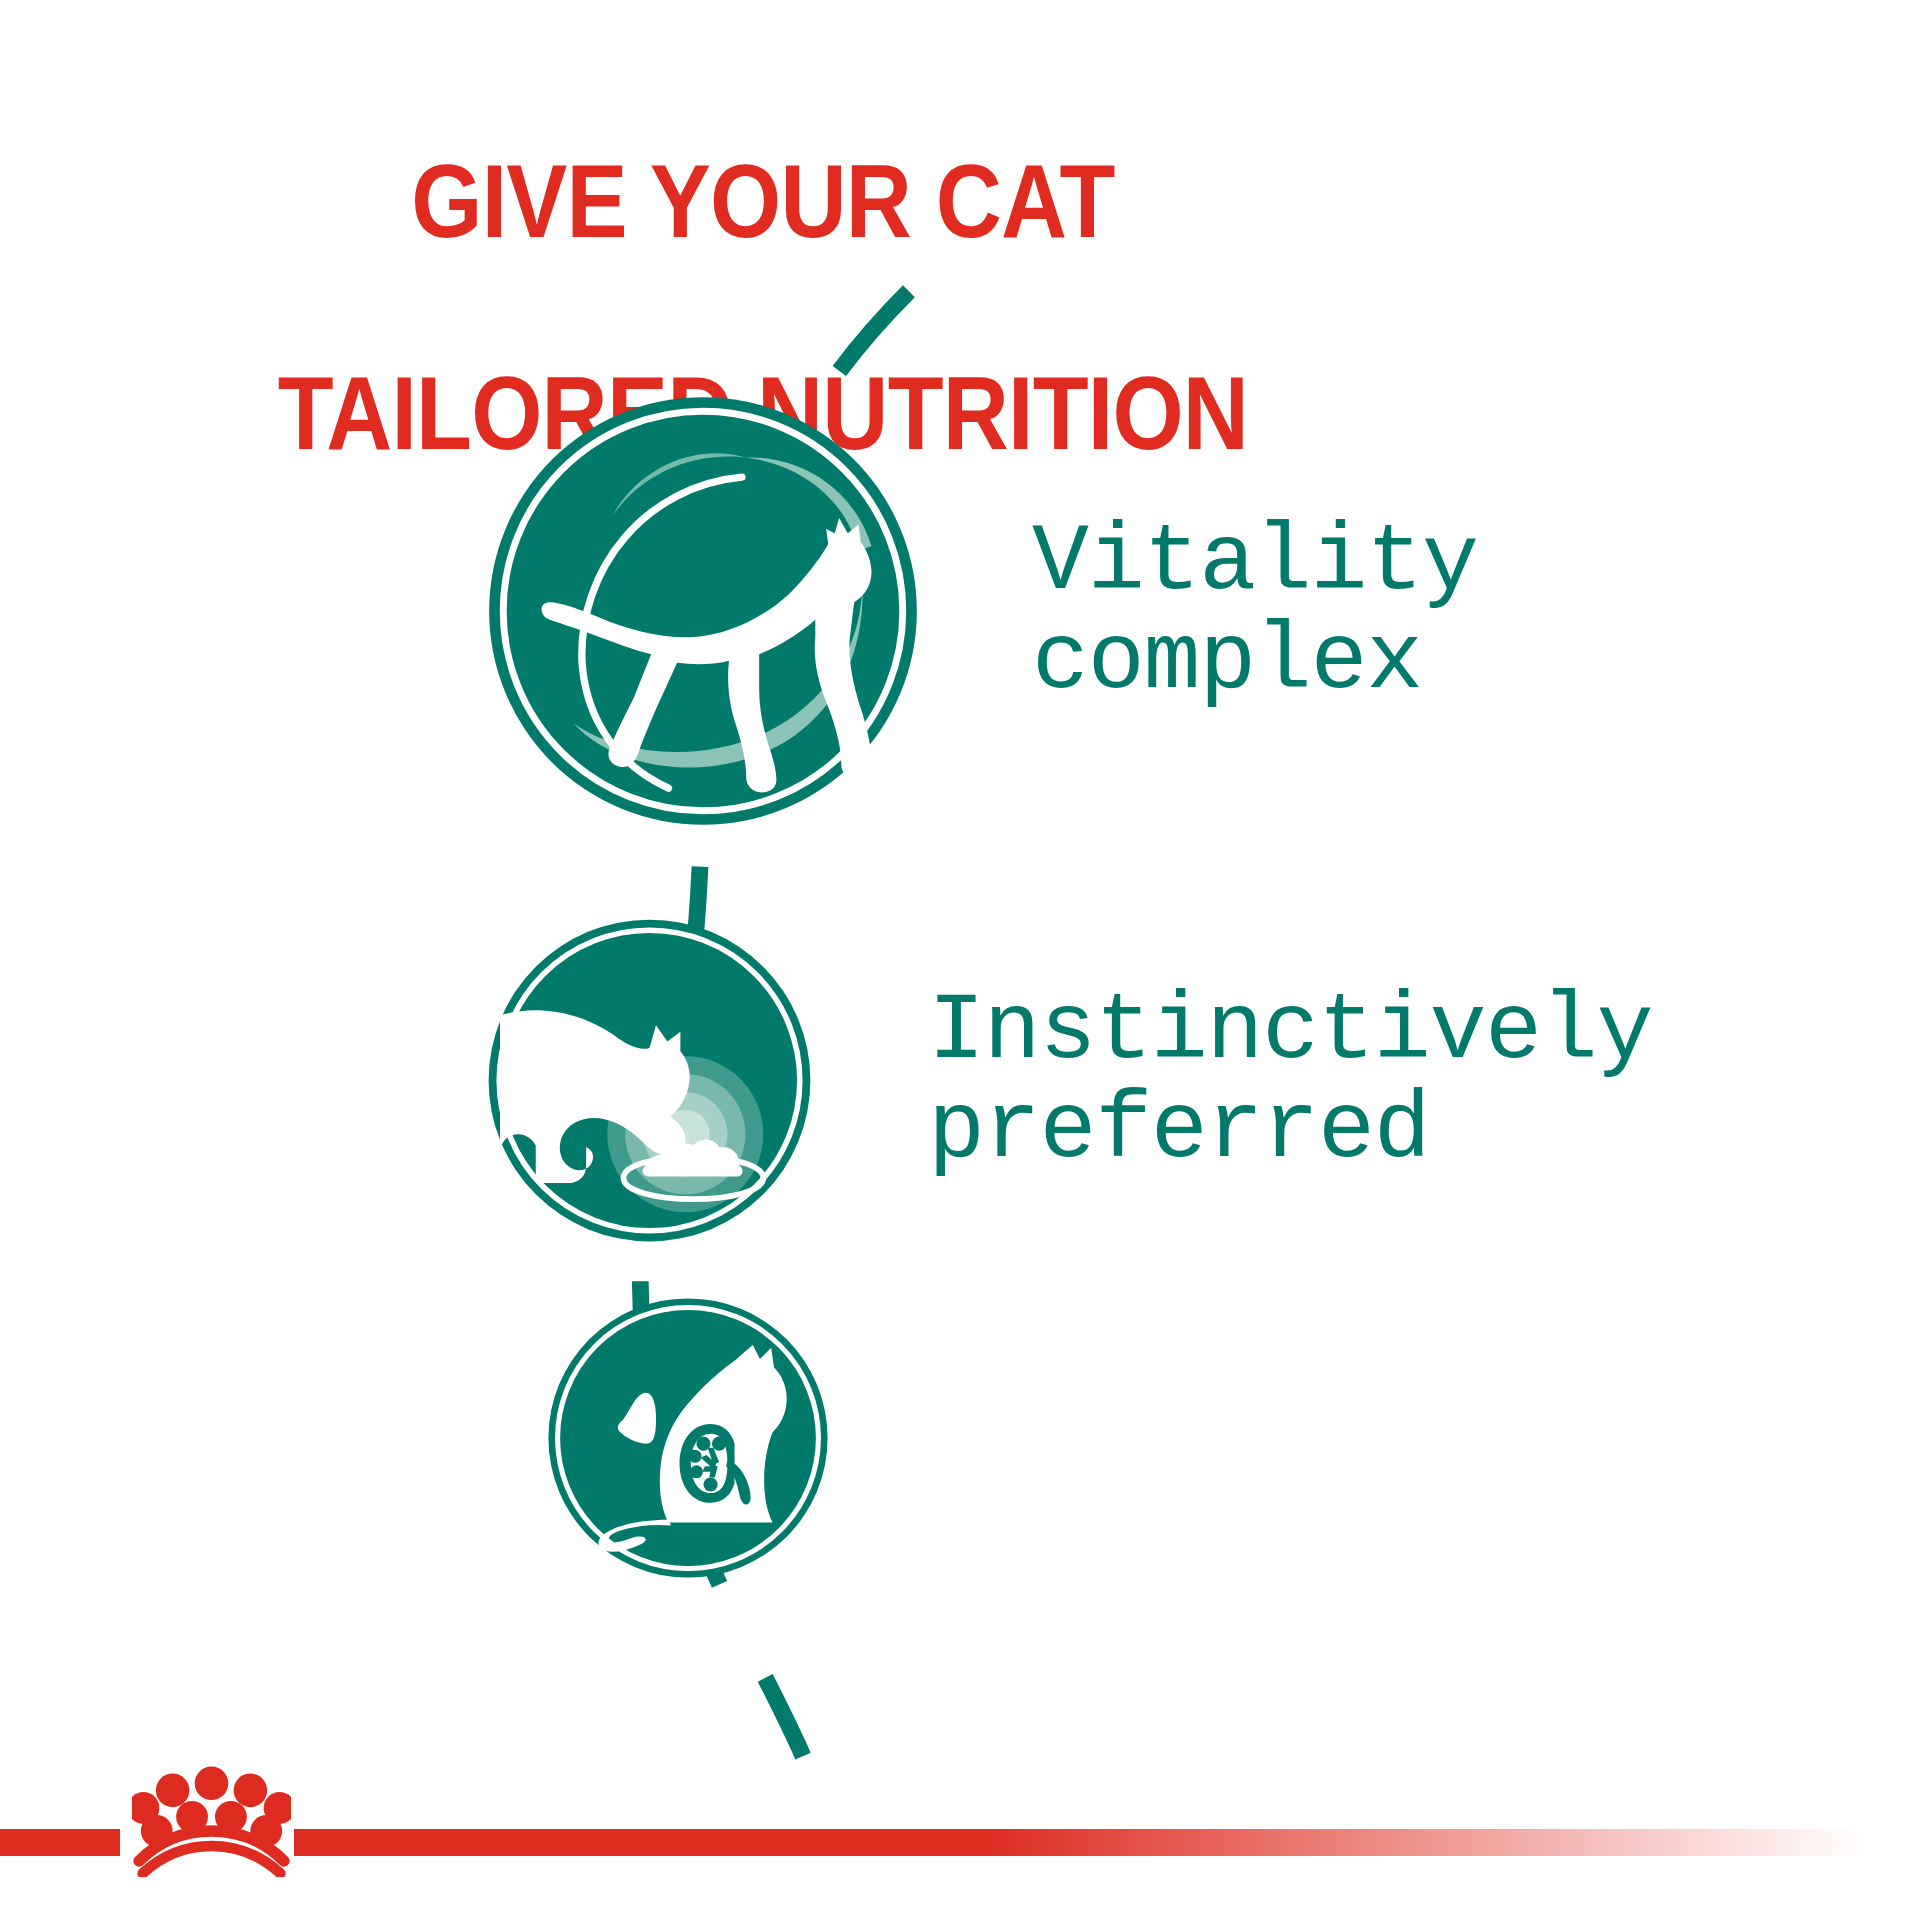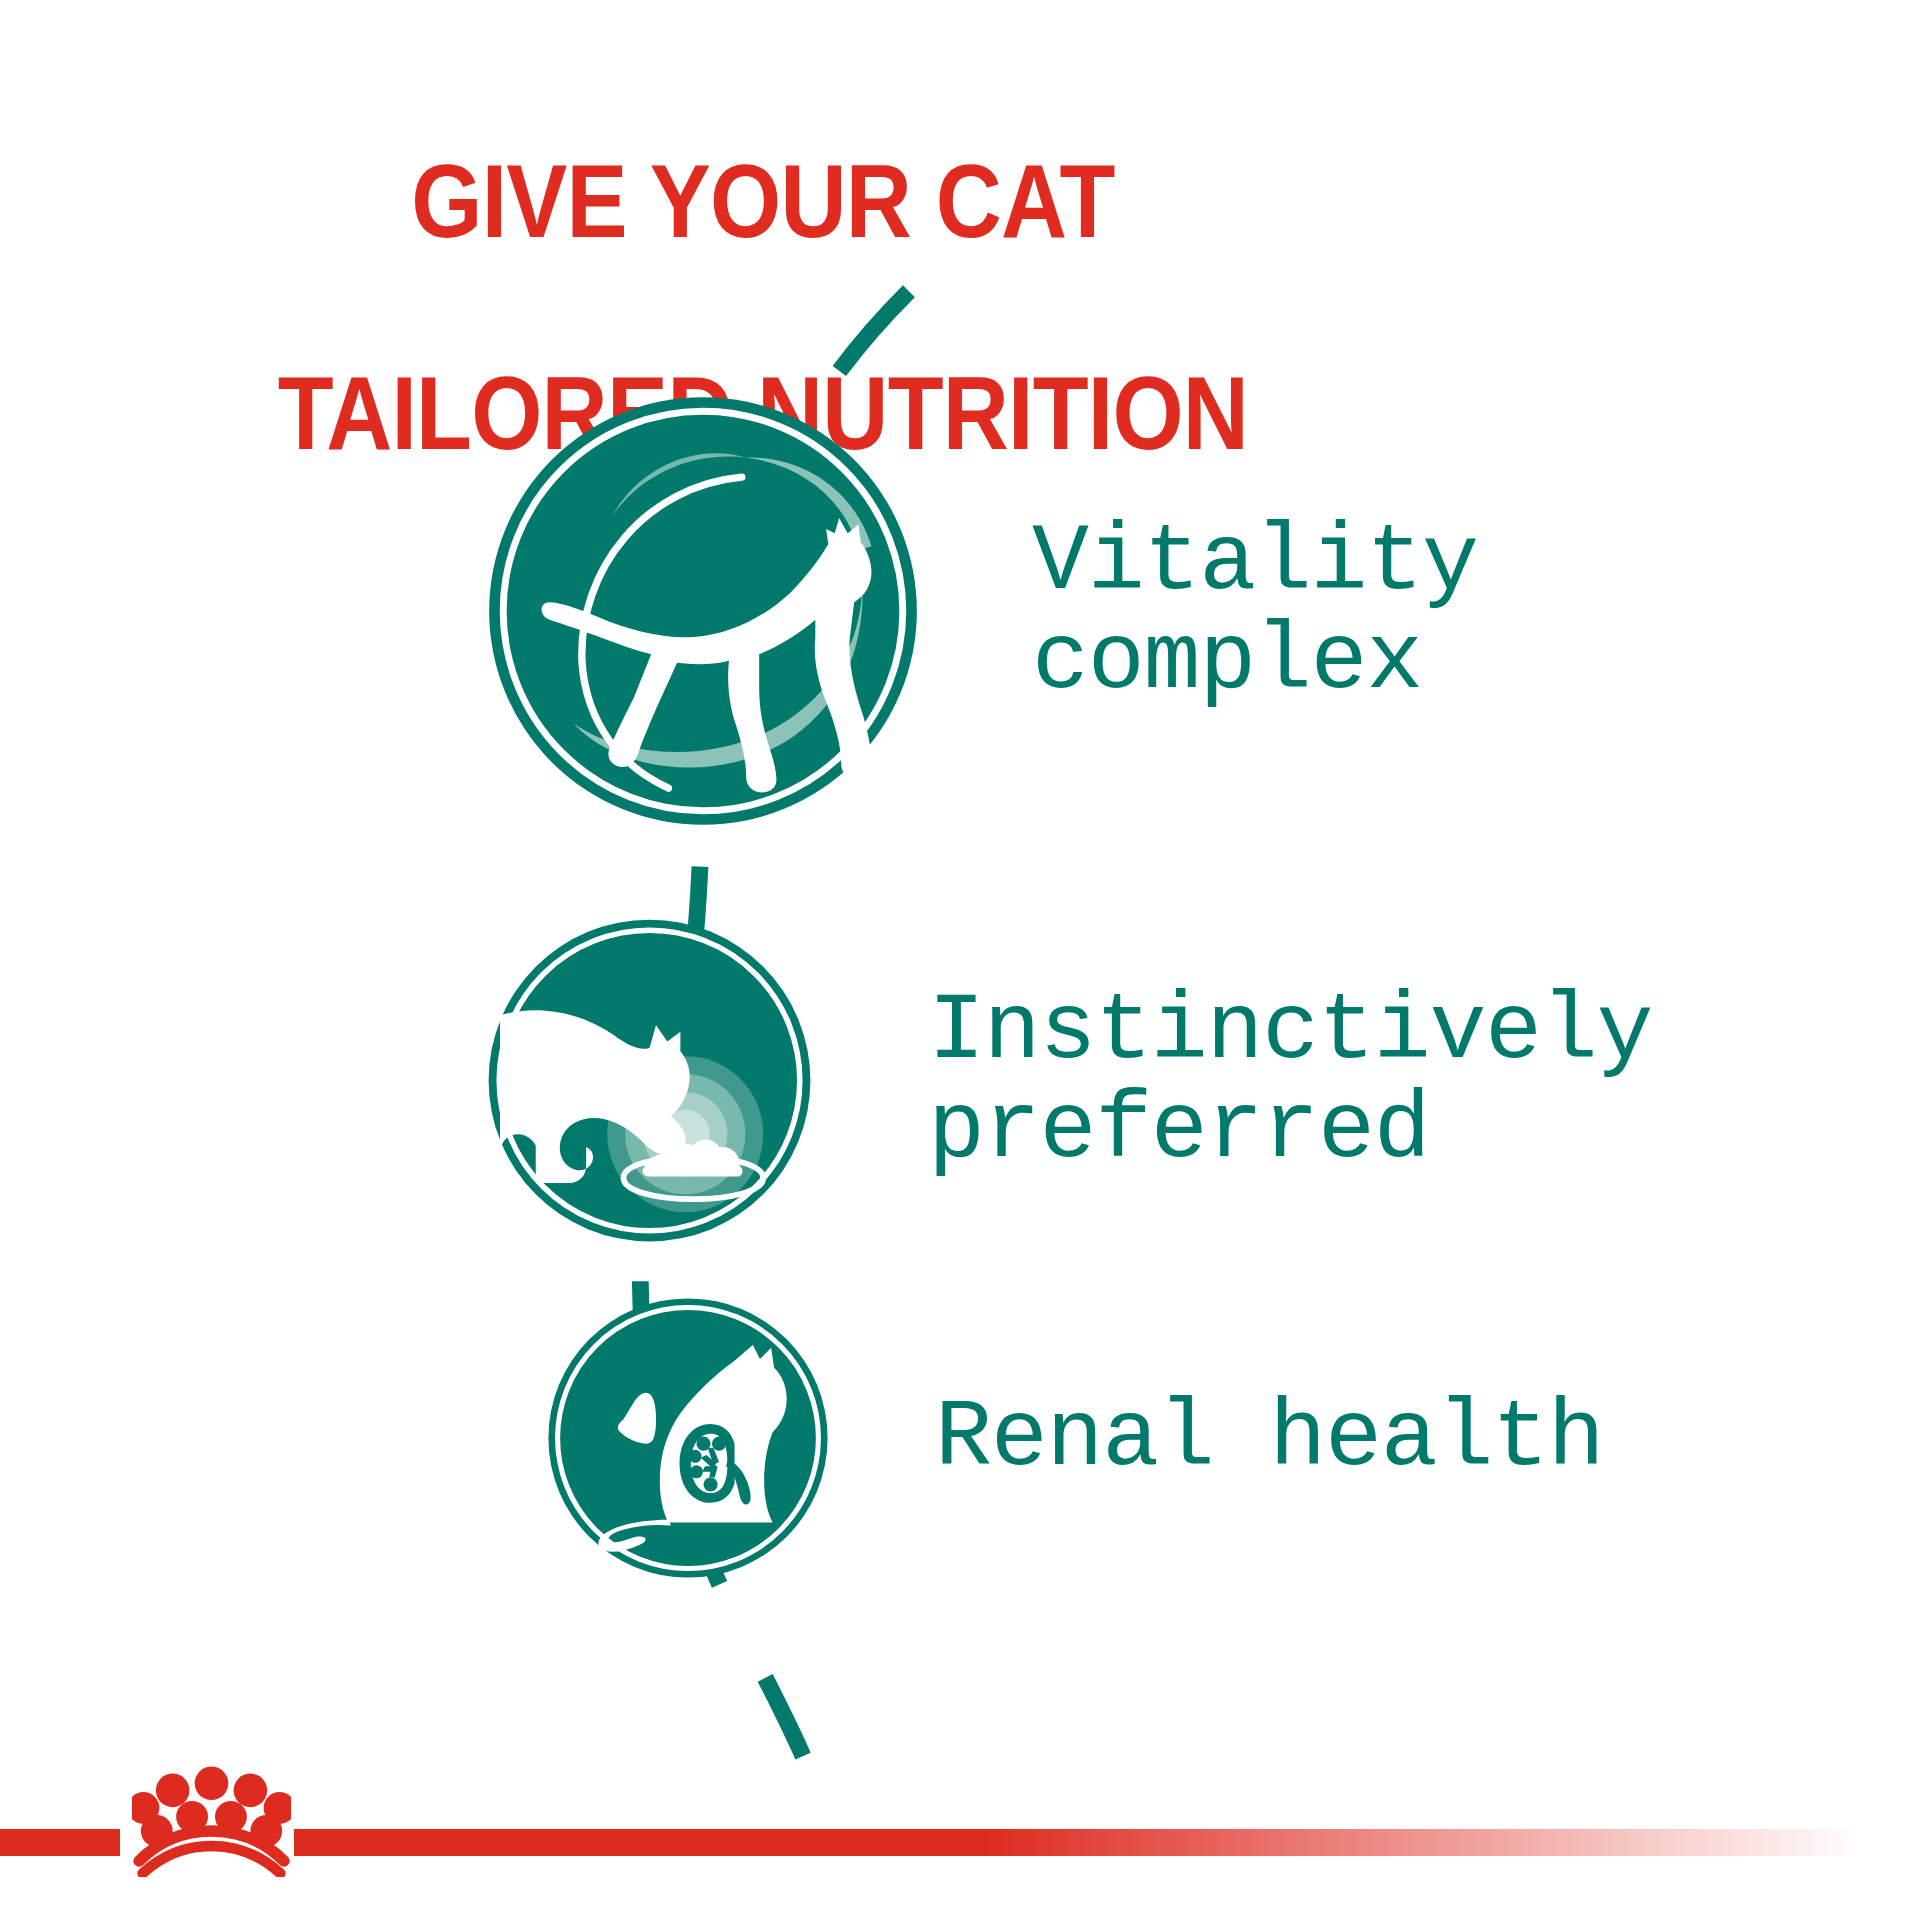--- a/index.html
+++ b/index.html
@@ -268,21 +268,20 @@
           <path d="M 110,124 L 112,120 L 120,120 L 120,124 Z"></path>
           <path d="M 115,128 L 119,128 L 121,120 L 117,119 Z"></path>
 
           <path d="M 128,116 C 134,117 140,124 143,134
                    C 145,141 145,146 142,147
                    C 139,148 137,144 136,138
                    C 134,129 131,122 127,120 Z"></path>
         </g>
       </svg>
     </span>
-    <span class="feature-label label-3">Renal health</span>
   </div>
 
   <div class="footer">
     <div class="footer-bar-left"></div>
     <div class="footer-bar-right"></div>
     <span class="crown">
       <svg width="159" height="115" viewBox="0 0 180 130">
         <g fill="#DE2B1F">
 
           <circle cx="90" cy="24" r="19"></circle>

